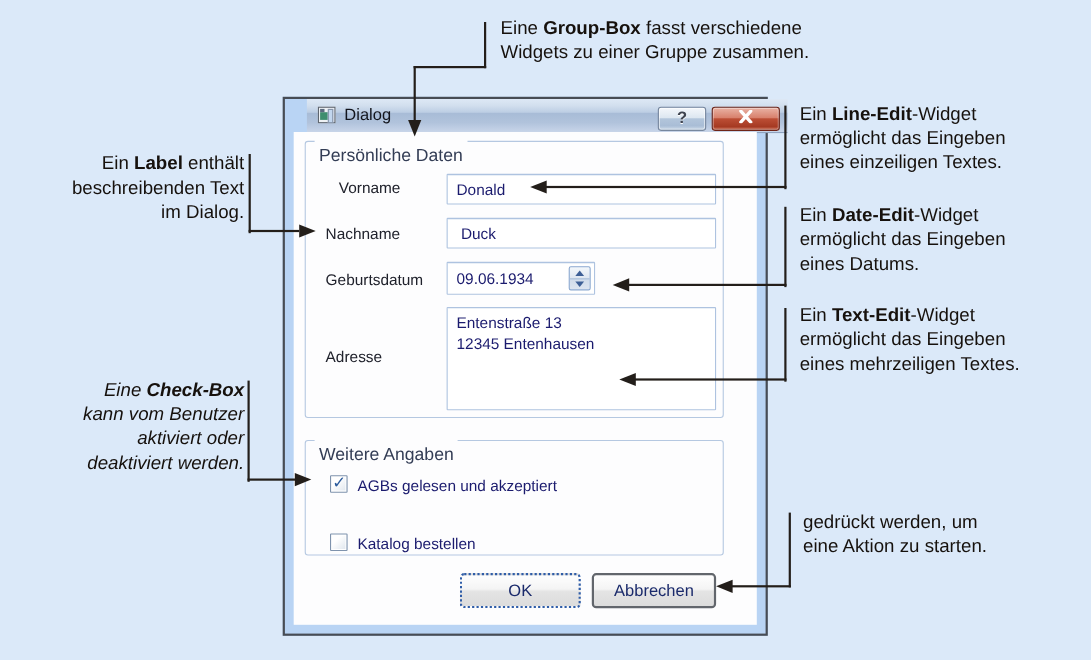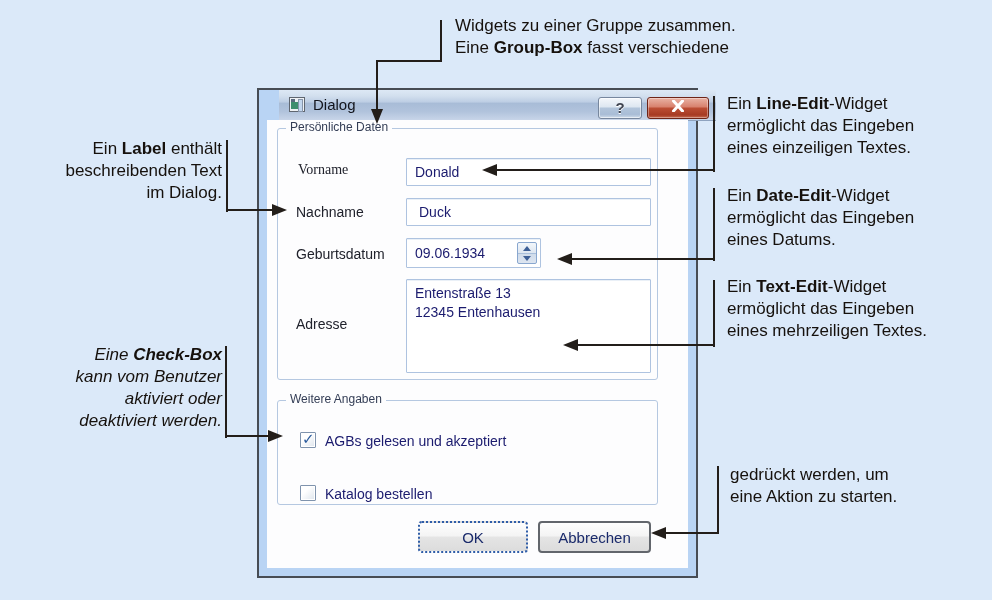--- a/index.html
+++ b/index.html
@@ -51,21 +51,21 @@
     box-shadow:inset 0 0 0 1px rgba(255,255,255,.35);
     line-height:18px;
   }
   .client{
     position:absolute;left:8px;top:30px;width:421px;height:448px;
     background:#fdfdfe;
   }
 
   
   .group{position:absolute;border:1px solid #b5c8e1;border-radius:3px;box-sizing:border-box;}
-  .group-title{position:absolute;top:-9px;left:8px;background:#fdfdfe;padding:0 4px;font-size:12px;color:#333d55;white-space:nowrap;}
+  .group-title{position:absolute;top:-9px;left:8px;background:#fdfdfe;padding:13px 4px;font-size:16px;color:#333d55;white-space:nowrap;}
   .g1{left:10px;top:8px;width:381px;height:252px;}
   .g2{left:10px;top:280px;width:381px;height:105px;}
 
   .flabel{position:absolute;font-size:14px;color:#20222c;white-space:nowrap;}
 
   .ledit{
     position:absolute;box-sizing:border-box;border:1px solid #aec3e0;border-radius:1px;
     background:#fff;font-family:"Liberation Sans",sans-serif;
     font-size:14px;color:#1b1b6e;padding:0 8px;outline:none;
     box-shadow:inset 0 1px 0 #eaf0f7;
@@ -118,22 +118,22 @@
   }
   .pbtn-ok{left:151px;top:401px;width:110px;border:2px dotted #2f5da8;}
   .pbtn-cancel{left:271px;top:401px;width:113px;border:2px solid #62666c;}
 </style>
 </head>
 <body>
 
 <div class="canvas">
 
   <div class="ann" style="left:455px;top:15px;">
+    <div><span>Eine </span><span class="b">Group-Box</span><span> fasst verschiedene</span></div>
     <div><span>Widgets zu einer Gruppe zusammen.</span></div>
-    <div><span>Eine </span><span class="b">Group-Box</span><span> fasst verschiedene</span></div>
   </div>
   <div class="cl" style="left:440px;top:20px;width:2px;height:42px;"></div>
   <div class="cl" style="left:376px;top:60px;width:66px;height:2px;"></div>
   <div class="cl" style="left:376px;top:60px;width:2px;height:50px;"></div>
   <div class="arr-down" style="left:371px;top:109px;"></div>
 
   <div class="ann ra" style="left:20px;top:138px;width:202px;">
     <div><span>Ein </span><span class="b">Label</span><span> enthält</span></div>
     <div><span>beschreibenden Text</span></div>
     <div><span>im Dialog.</span></div>
@@ -202,21 +202,21 @@
           <path d="M2.5 1 L11.5 11 M11.5 1 L2.5 11" stroke="#ffffff" stroke-width="3" stroke-linecap="round"></path>
         </svg>
       </button>
     </div>
 
     <div class="client">
 
       <div class="group g1">
         <div class="group-title">Persönliche Daten</div>
 
-        <div class="flabel" style="left:20px;top:33px;font-family:Liberation Serif, serif;">Vorname</div>
+        <div class="flabel" style="left:30px;top:33px;">Vorname</div>
         <input class="ledit" style="left: 128px; top: 29px; width: 245px; height: 28px;" type="text" value="Donald">
 
         <div class="flabel" style="left:18px;top:75px;">Nachname</div>
         <input class="ledit" style="left: 128px; top: 69px; width: 245px; height: 28px; padding-left: 12px;" type="text" value="Duck">
 
         <div class="flabel" style="left:18px;top:117px;">Geburtsdatum</div>
         <div class="dedit" style="left:128px;top:109px;width:135px;height:30px;">
           <input type="text" value="09.06.1934" style="">
           <div class="spin">
             <button class="spin-half spin-up">

